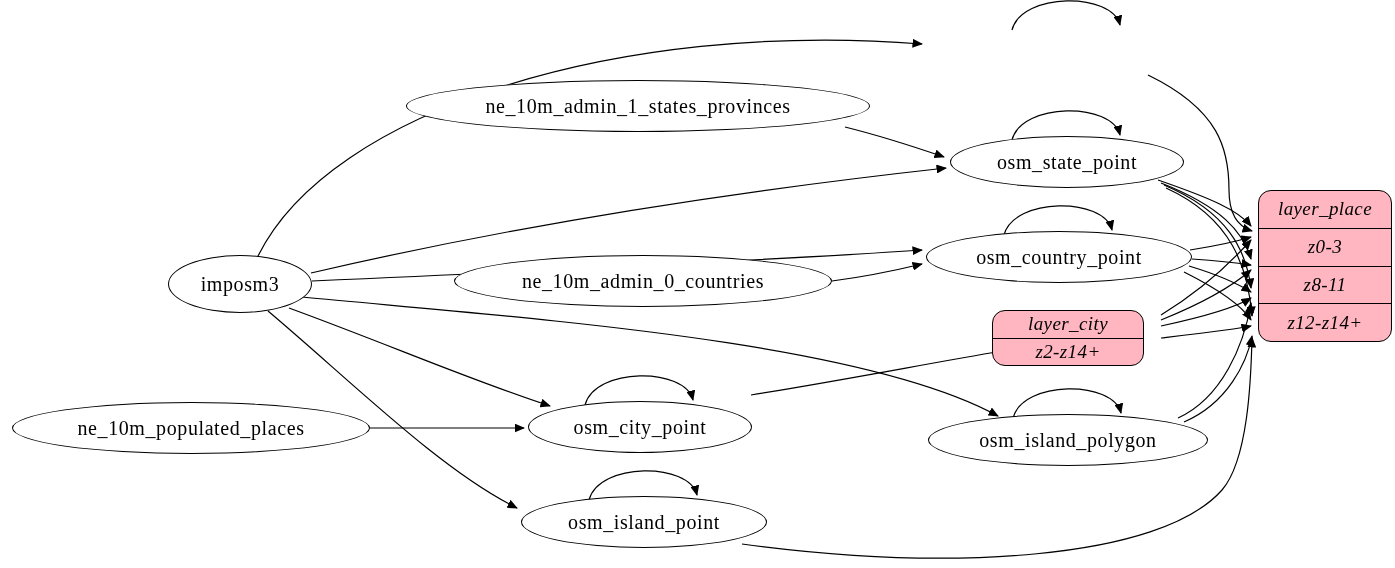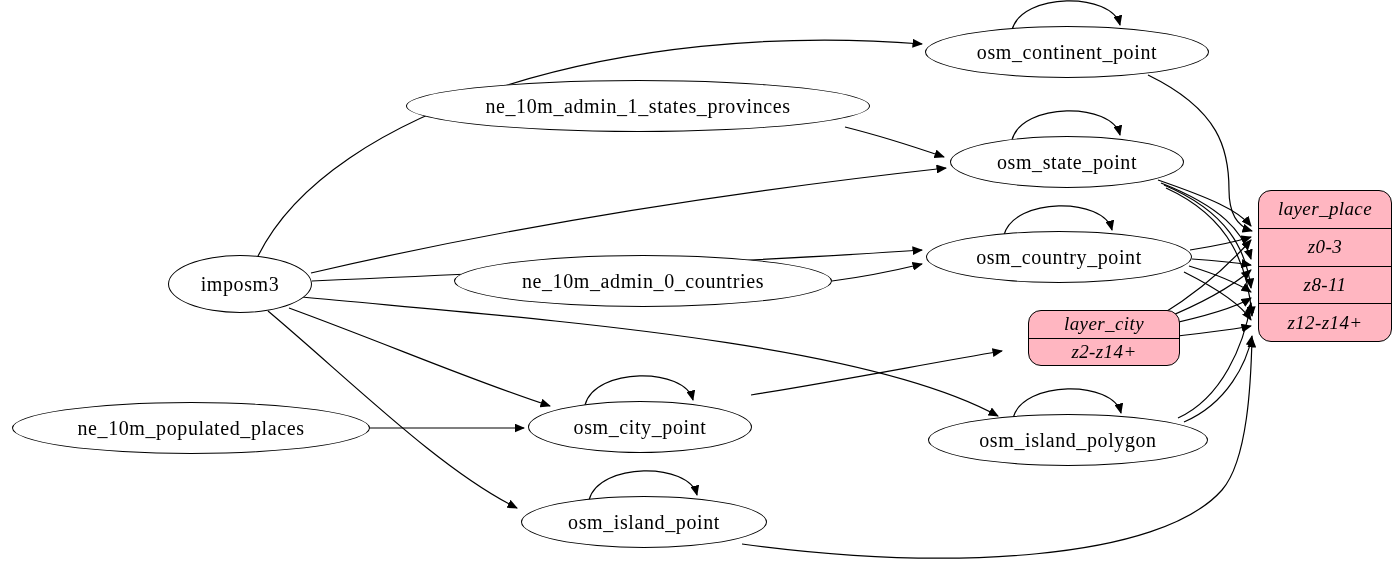--- a/index.html
+++ b/index.html
@@ -104,23 +104,20 @@
   </div>
 
   <div class="node-ellipse" style="left:454px;top:255px;width:378px;height:52px;">
     <span>ne_10m_admin_0_countries</span>
   </div>
 
   <div class="node-ellipse" style="left:12px;top:402px;width:358px;height:52px;">
     <span>ne_10m_populated_places</span>
   </div>
 
-  <div class="node-ellipse" style="left:925px;top:26px;width:284px;height:52px;">
-    <span>osm_continent_point</span>
-  </div>
 
   <div class="node-ellipse" style="left:950px;top:136px;width:234px;height:52px;">
     <span>osm_state_point</span>
   </div>
 
   <div class="node-ellipse" style="left:528px;top:401px;width:224px;height:52px;">
     <span>osm_city_point</span>
   </div>
 
   <div class="node-ellipse" style="left:926px;top:231px;width:266px;height:52px;">
@@ -128,21 +125,21 @@
   </div>
 
   <div class="node-ellipse" style="left:928px;top:414px;width:280px;height:52px;">
     <span>osm_island_polygon</span>
   </div>
 
   <div class="node-ellipse" style="left:521px;top:496px;width:246px;height:52px;">
     <span>osm_island_point</span>
   </div>
 
-  <div class="record-node" style="left:1028px;top:310px;width:152px;height:56px;">
+  <div class="record-node" style="left:992px;top:310px;width:152px;height:56px;">
     <div class="record-row">layer_city</div>
     <div class="record-row">z2-z14+</div>
   </div>
 
   <div class="record-node" style="left:1258px;top:190px;width:134px;height:152px;">
     <div class="record-row">layer_place</div>
     <div class="record-row">z0-3</div>
     <div class="record-row">z8-11</div>
     <div class="record-row">z12-z14+</div>
   </div>

